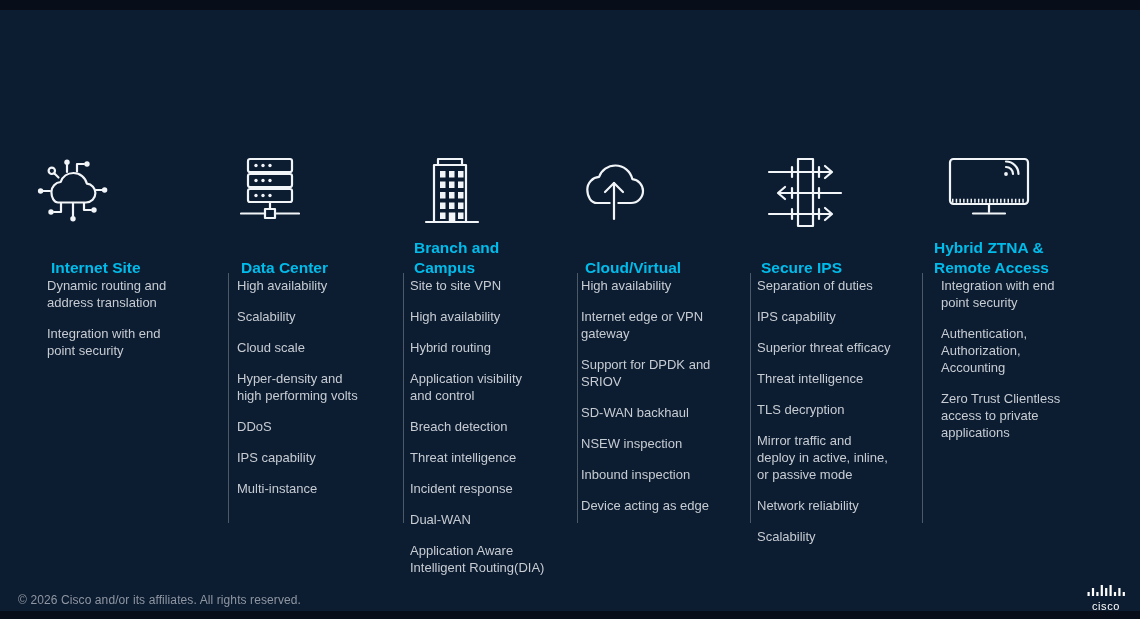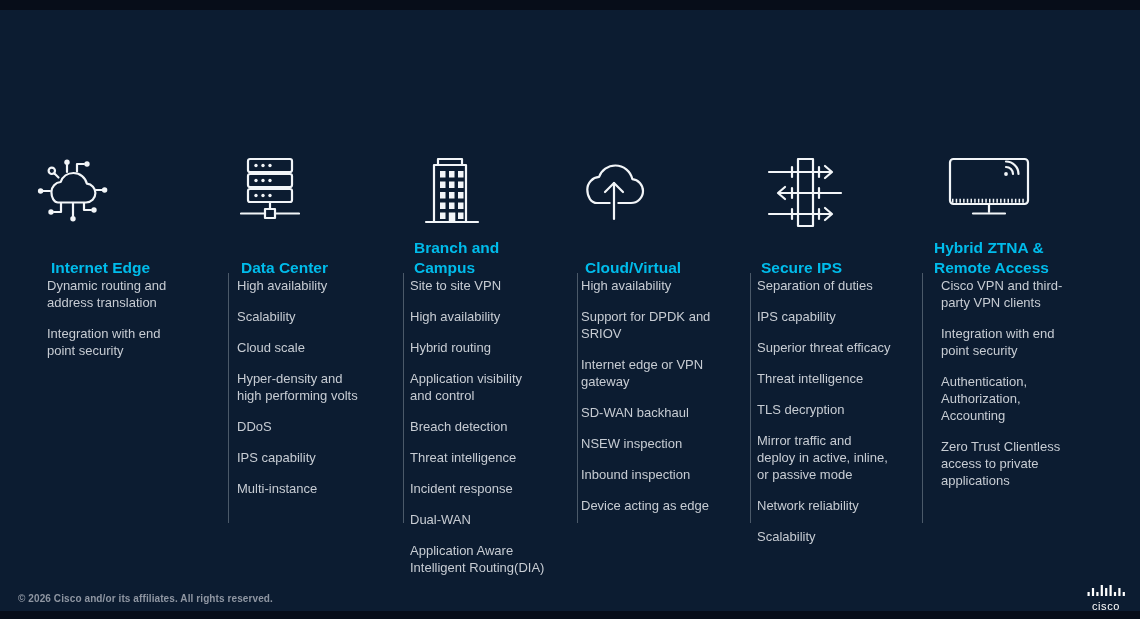--- a/index.html
+++ b/index.html
@@ -49,21 +49,21 @@
   .col-6 .col-list{left:11px;}
   .col-list li{margin:0 0 14px 0; white-space:pre-line;}
   .divider{
     position:absolute; top:273px; height:250px; width:1px;
     background:var(--divider,#76828f); opacity:.6;
   }
   .div-1{left:228px;} .div-2{left:403px;} .div-3{left:577px;}
   .div-4{left:750px;} .div-5{left:922px;}
   .footer-copy{
     position:absolute; left:18px; top:593px;
-    font-size:10px; color:var(--footer,#8f96a2); letter-spacing:0.1px;font-weight:bold;
+    font-size:12px; color:var(--footer,#8f96a2); letter-spacing:0.1px;
   }
   .cisco-logo{position:absolute; left:1084px; top:582px; width:44px; text-align:center;}
   .cisco-logo .logo-word{
     font-size:11px; line-height:11px; font-weight:400; color:#fff;
     letter-spacing:0.6px; margin-top:1px;
   }
   .ico{stroke:var(--icon,#f2f5f8); stroke-width:2.2; fill:none;
        stroke-linecap:round; stroke-linejoin:round;}
   .ico .fill{fill:var(--icon,#f2f5f8); stroke:none;}
   .ico .mask{stroke:var(--bg,#0c1c31); stroke-width:7;}
@@ -92,21 +92,21 @@
         <polyline points="24,46 24,55 17,55"></polyline>
           <circle class="fill" cx="14" cy="55" r="2.7"></circle>
         <line x1="36" y1="46" x2="36" y2="59"></line>
           <circle class="fill" cx="36" cy="61.8" r="2.7"></circle>
         <polyline points="47,46 47,53 54,53"></polyline>
           <circle class="fill" cx="57" cy="53" r="2.7"></circle>
         <line x1="59" y1="33" x2="65" y2="33"></line>
           <circle class="fill" cx="67.6" cy="33" r="2.7"></circle>
       </svg>
     </div>
-    <h3 class="col-title">Internet Edge</h3>
+    <h3 class="col-title">Internet Site</h3>
     <ul class="col-list">
         <li>Dynamic routing and
 address translation</li>
         <li>Integration with end
 point security</li>
       </ul>
   </div>
 
   <div class="col col-2">
     <div class="icon-box">
@@ -187,24 +187,24 @@
       <svg class="ico" width="74" height="66" viewBox="0 0 74 66">
         <path d="M20 46 L54 46 C60.6 46 66 40.6 66 34 C66 27.8 61.3 22.7 55.3 22.1 C53.6 14.2 46.6 8.5 38.4 8.5 C30.9 8.5 24.5 13.2 22.1 19.9 C15.5 20.4 10.3 25.9 10.3 32.6 C10.3 39.9 14.2 46 20 46 Z"></path>
         <line class="mask" x1="37" y1="62" x2="37" y2="28"></line>
         <line x1="37" y1="62" x2="37" y2="26"></line>
         <polyline points="28,35 37,26 46,35"></polyline>
       </svg>
     </div>
     <h3 class="col-title">Cloud/Virtual</h3>
     <ul class="col-list">
         <li>High availability</li>
+        <li>Internet edge or VPN
+gateway</li>
         <li>Support for DPDK and
 SRIOV</li>
-        <li>Internet edge or VPN
-gateway</li>
         <li>SD-WAN backhaul</li>
         <li>NSEW inspection</li>
         <li>Inbound inspection</li>
         <li>Device acting as edge</li>
       </ul>
   </div>
 
   <div class="col col-5">
     <div class="icon-box">
       <svg class="ico" width="76" height="71" viewBox="0 0 76 71">
@@ -246,22 +246,20 @@
         <circle class="fill" cx="58" cy="17" r="1.9"></circle>
         <path d="M58 10 A7 7 0 0 1 65 17"></path>
         <path d="M58 4.5 A12.5 12.5 0 0 1 70.5 17"></path>
         <line x1="41" y1="47" x2="41" y2="55"></line>
         <line x1="25" y1="56.5" x2="57" y2="56.5"></line>
       </svg>
     </div>
     <h3 class="col-title">Hybrid ZTNA &amp;
 Remote Access</h3>
     <ul class="col-list">
-        <li>Cisco VPN and third-
-party VPN clients</li>
         <li>Integration with end
 point security</li>
         <li>Authentication,
 Authorization,
 Accounting</li>
         <li>Zero Trust Clientless
 access to private
 applications</li>
       </ul>
   </div>

